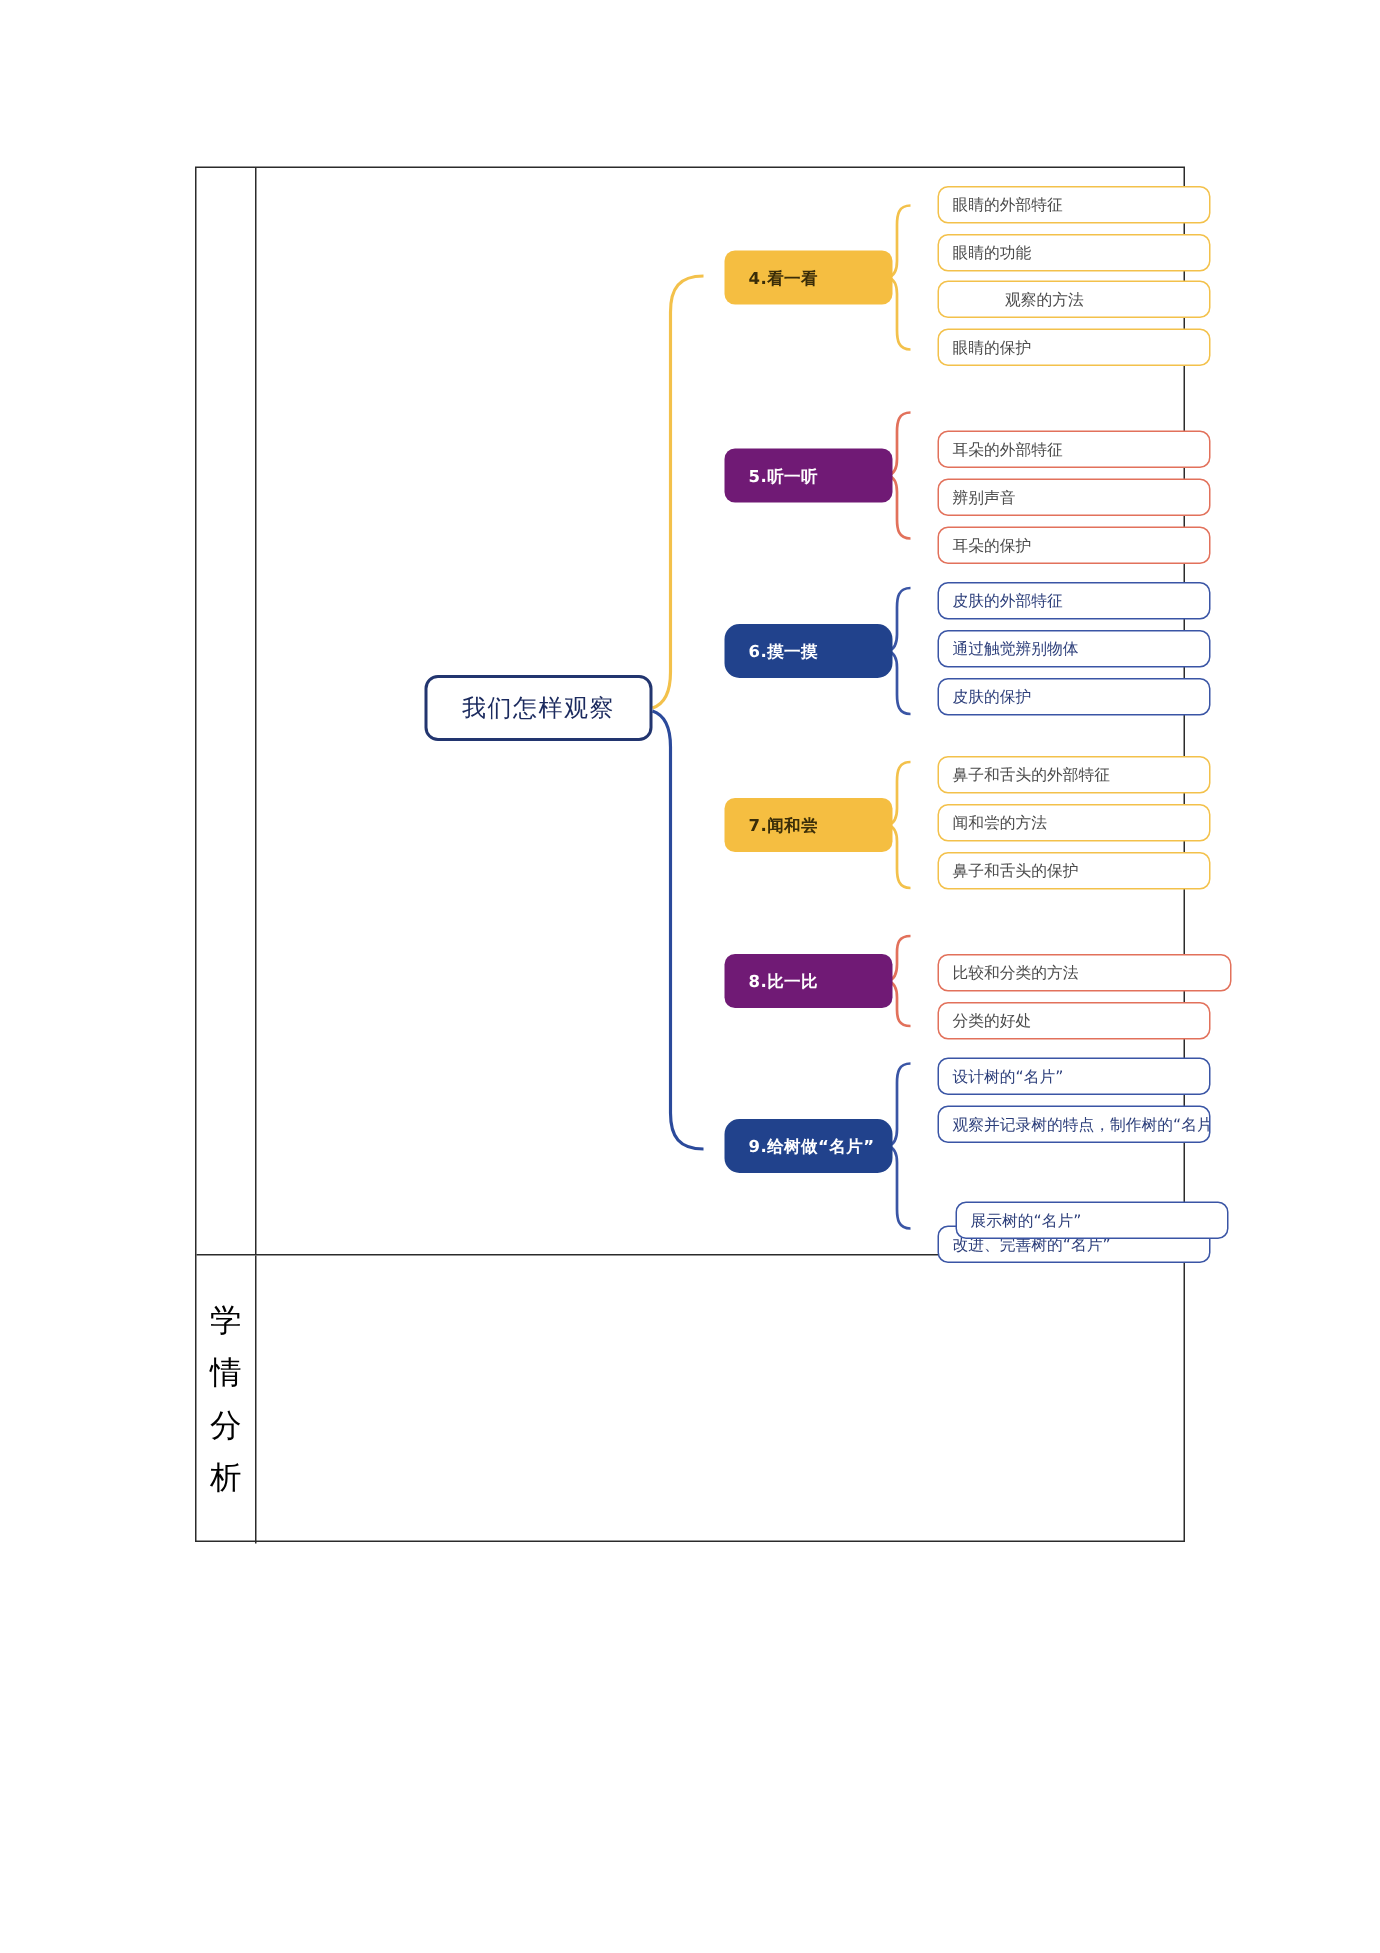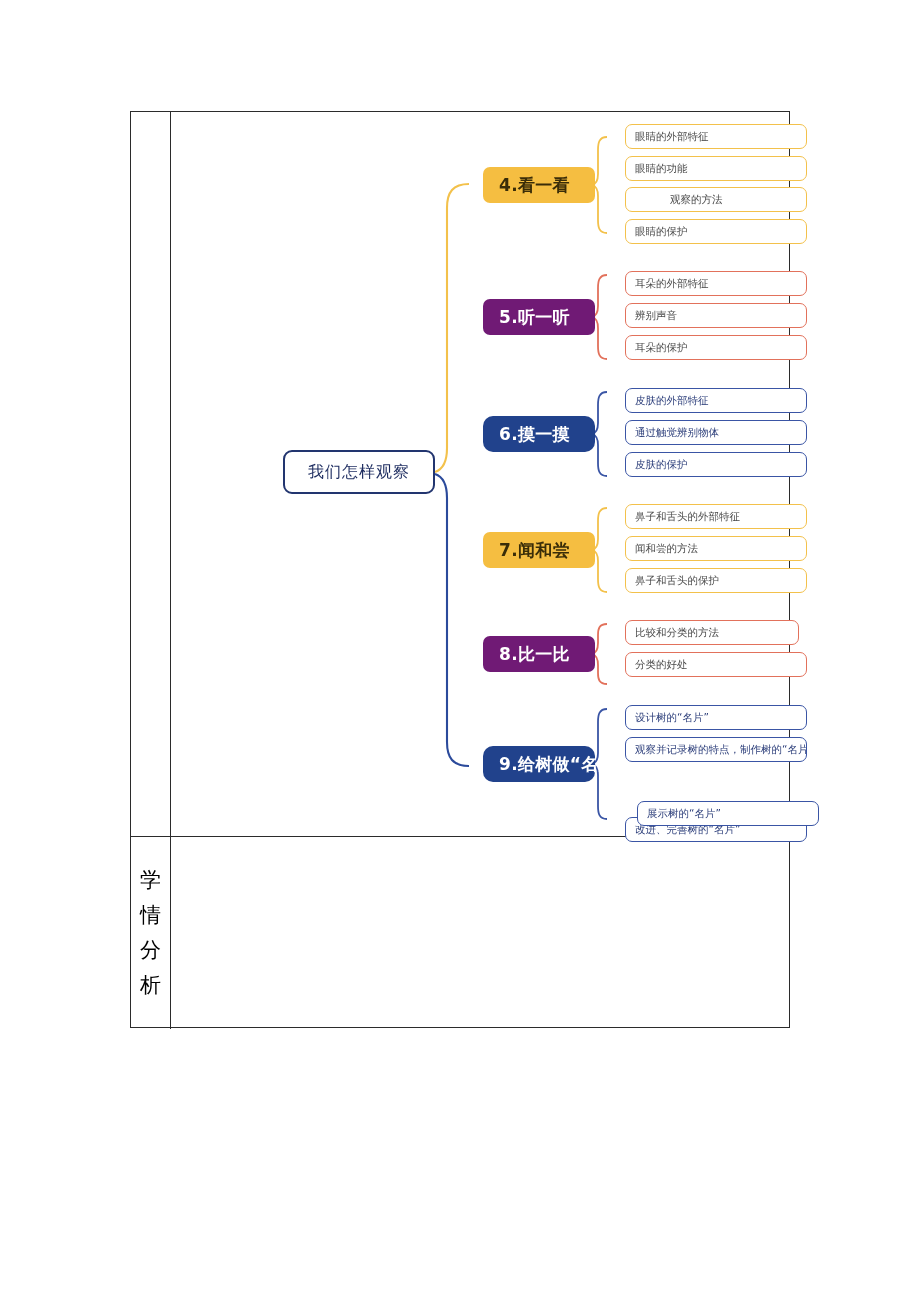--- a/index.html
+++ b/index.html
@@ -96,21 +96,21 @@
 
   
   .branch-pill {
     position: absolute;
     height: 36px;
     border-radius: 7px;
     box-sizing: border-box;
     display: flex;
     align-items: center;
     padding-left: 16px;
-    font-size: 17px;
+    font-size: 11px;
     font-weight: bold;
     font-family: "DejaVu Sans", "Liberation Sans", sans-serif;
     letter-spacing: 0.3px;
     white-space: nowrap;
   }
   .branch-pill.amber { background: #F5BE41; color: #3a2d08; }
   .branch-pill.coral { background: #701a75; color: #ffffff; }
   .branch-pill.navy  { background: #21428C; color: #ffffff; border-radius: 10px; }
 
   
@@ -122,21 +122,21 @@
     box-sizing: border-box;
     display: flex;
     align-items: center;
     padding-left: 9px;
     font-size: 10.5px;
     font-family: "DejaVu Sans", "Liberation Sans", sans-serif;
     white-space: nowrap;
     overflow: hidden;
   }
   .leaf-box.amber { border: 1.3px solid #F3C14B; color: #4a4a4a; }
-  .leaf-box.coral { border: 1.3px solid #E2715B; color: #4a4a4a; }
+  .leaf-box.coral { border: 1.3px solid #E2715B; color: #4a4a4a; margin-top: 16px; }
   .leaf-box.navy  { border: 1.3px solid #3A55A5; color: #2c3e7a; }
 </style>
 </head>
 <body>
 
 <div id="doc-table">
 
   <div class="tbl-row" id="row-mindmap">
     <div class="cell-label"></div>
     <div class="cell-body">
@@ -235,21 +235,21 @@
         <div class="leaf-box amber" style="left:454px; top:424px; width:182px;">
           <span>闻和尝的方法</span>
         </div>
         <div class="leaf-box amber" style="left:454px; top:456px; width:182px;">
           <span>鼻子和舌头的保护</span>
         </div>
 
         <div class="branch-pill coral" style="left:312px; top:524px; width:112px;">
           <span>8.比一比</span>
         </div>
-        <div class="leaf-box coral" style="left:454px; top:508px; width:174px;">
+        <div class="leaf-box coral" style="left:454px; top:508px; width:196px;">
           <span>比较和分类的方法</span>
         </div>
         <div class="leaf-box coral" style="left:454px; top:540px; width:182px;">
           <span>分类的好处</span>
         </div>
 
         <div class="branch-pill navy" style="left:312px; top:634px; width:112px;">
           <span>9.给树做“名片”</span>
         </div>
         <div class="leaf-box navy" style="left:454px; top:593px; width:182px;">

